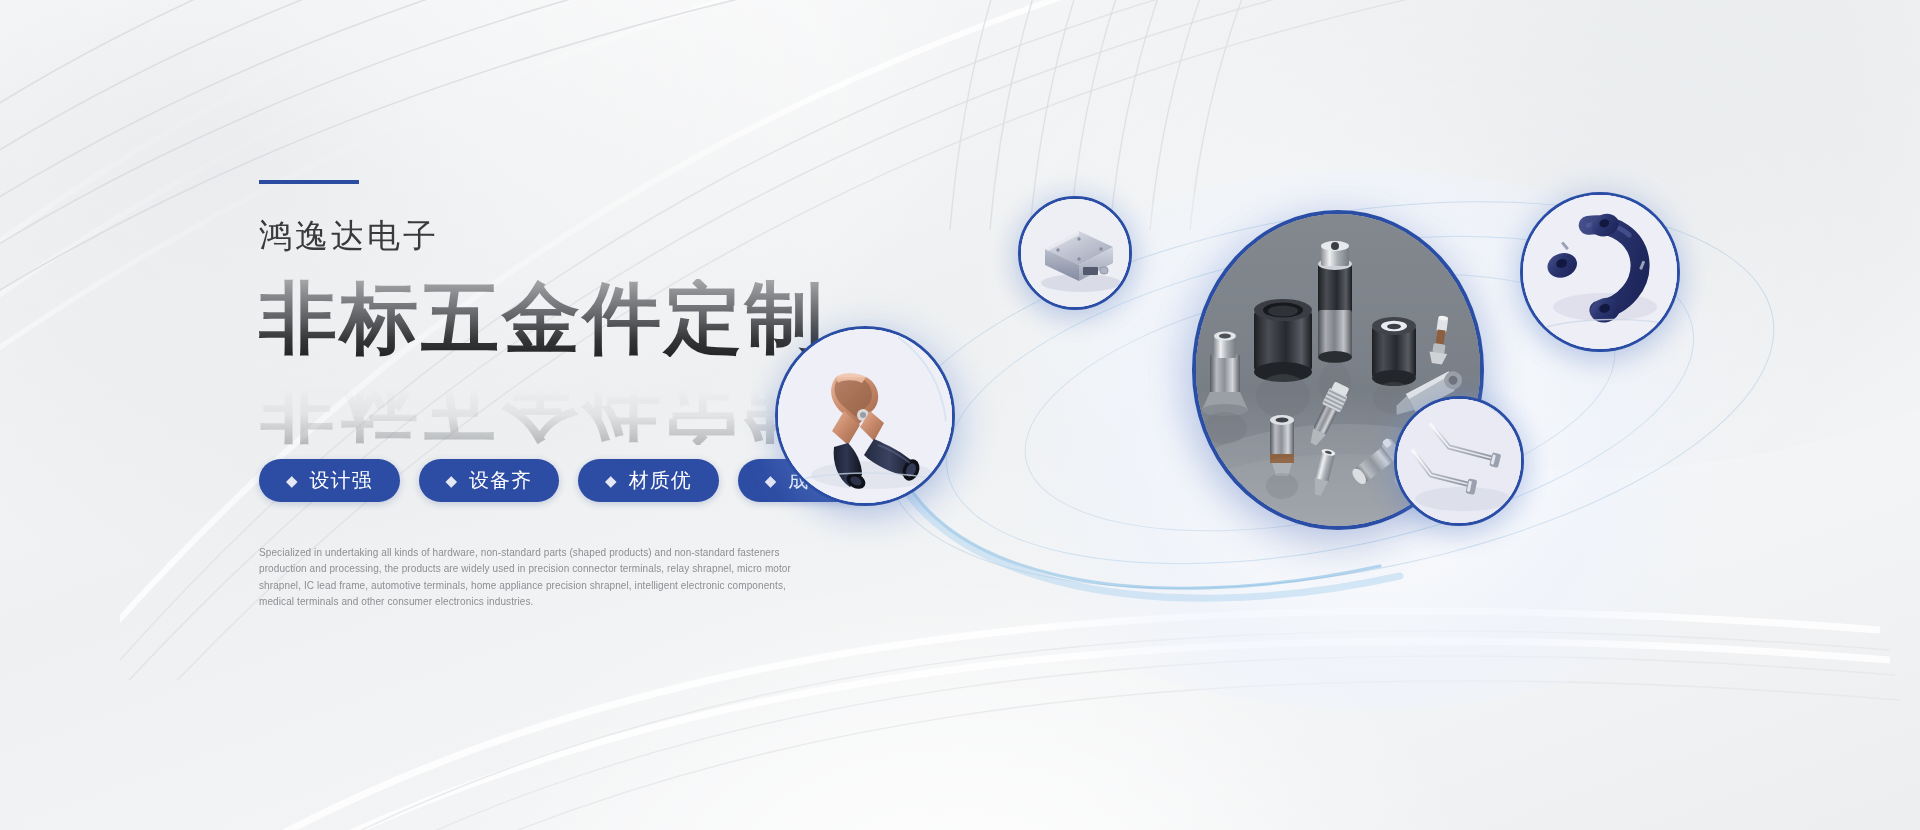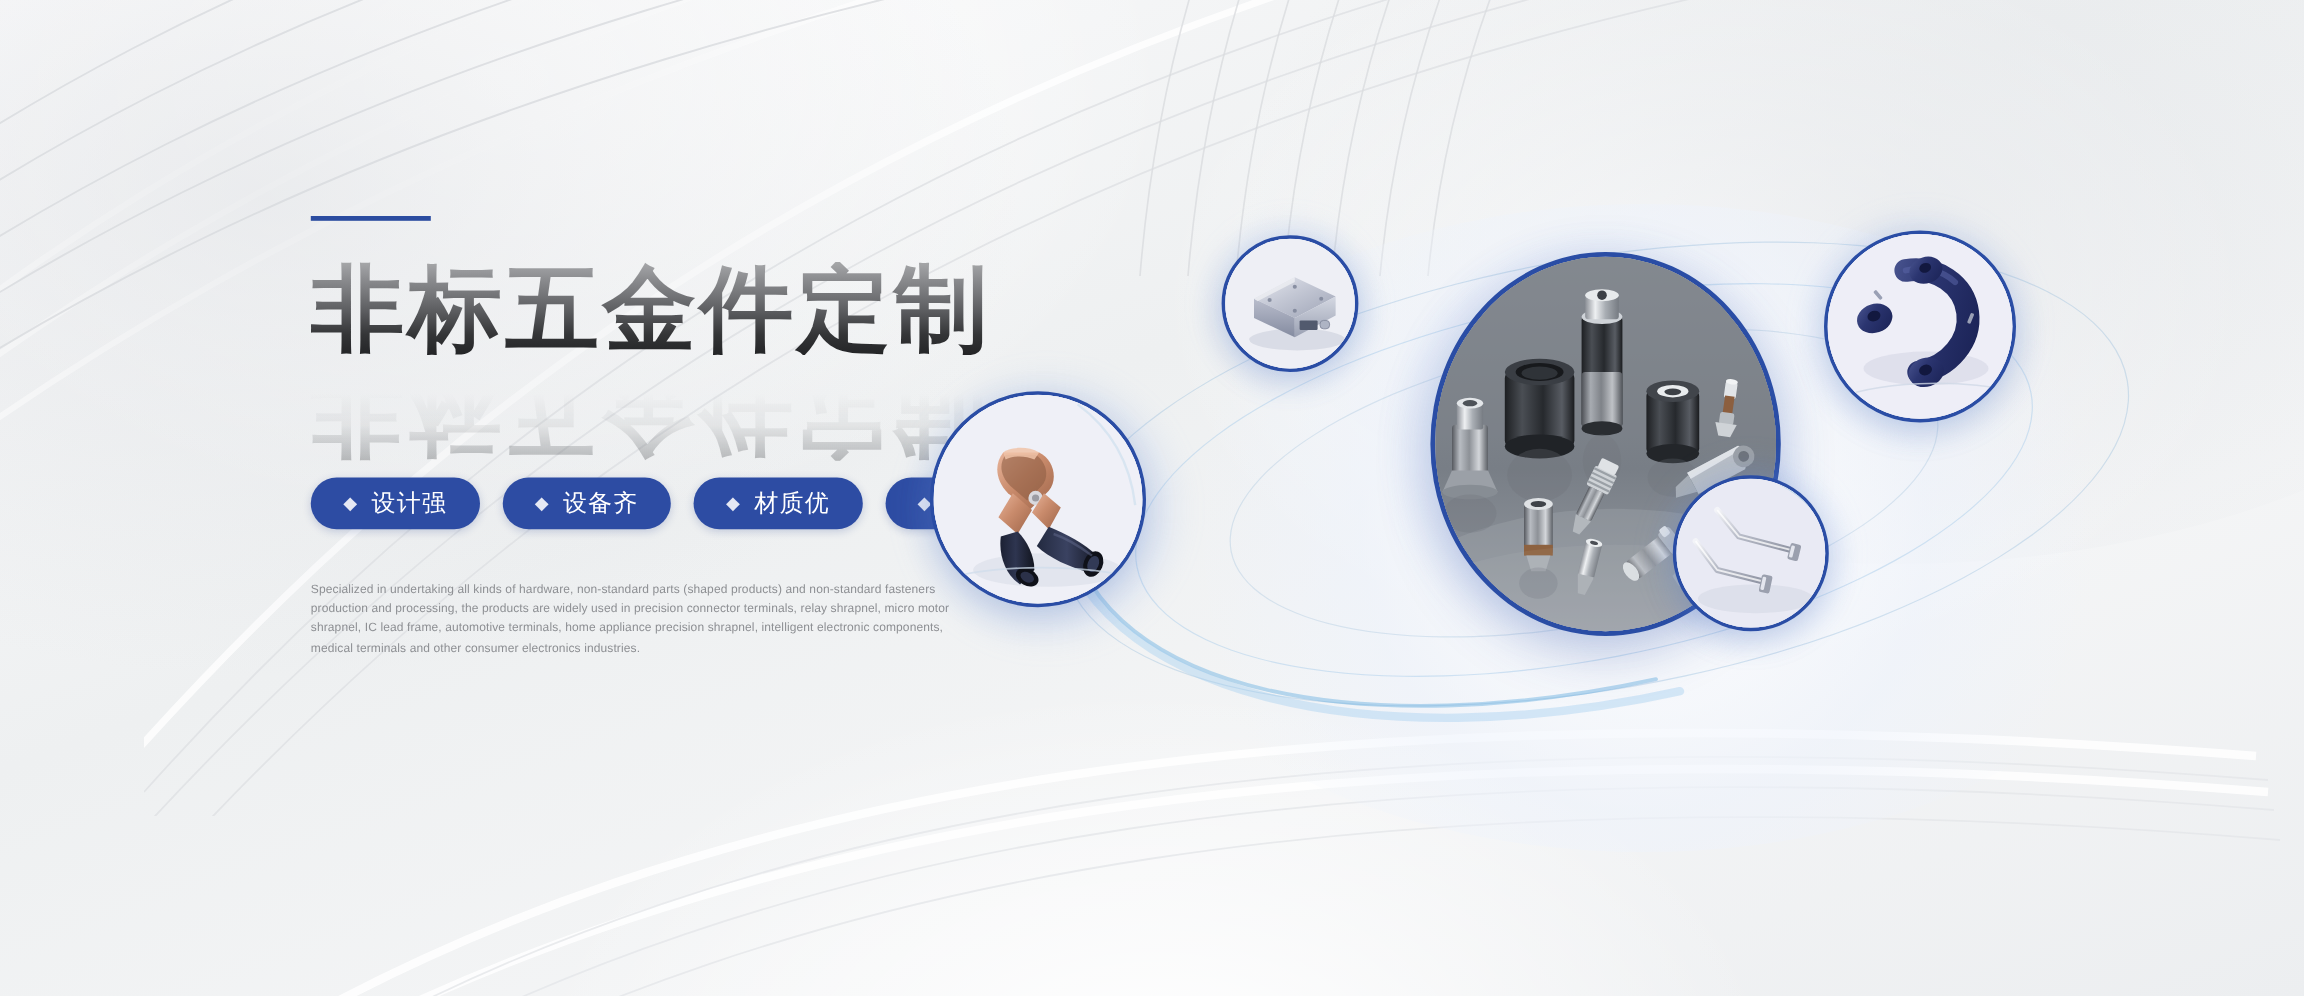--- a/index.html
+++ b/index.html
@@ -33,21 +33,21 @@
 
   .accent-bar {
     width:100px; height:4px; background:#2b4ca0; margin-bottom:34px;
   }
 
   .brand {
     font-size:33px; line-height:1.1; color:#3a3a3c;
     letter-spacing:3px; font-weight:400;
   }
 
-  .headline-wrap { position:relative; height:132px; }
+  .headline-wrap { position:relative; margin-top:25px; height:132px; }
   .headline {
     font-size:78px; font-weight:700; letter-spacing:3px; line-height:1;
     background:linear-gradient(180deg,#a7a8aa 0%,#8c8d90 18%,#5d5e61 52%,#343537 78%,#232426 100%);
     -webkit-background-clip:text; background-clip:text;
     color:transparent; -webkit-text-fill-color:transparent;
     display:inline-block;
     white-space:nowrap;
   }
   .headline-reflect {
     position:absolute; left:0; top:88px;
@@ -189,20 +189,21 @@
   <div class="shade" style="left:-260px; top:-140px; width:1200px; height:760px;
        background:radial-gradient(ellipse at 40% 40%, rgba(214,217,221,.45) 0%, rgba(214,217,221,0) 62%);"></div>
 
   <div class="shade" style="left:980px; top:-230px; width:1200px; height:700px;
        background:radial-gradient(ellipse at 50% 60%, rgba(222,225,229,.5) 0%, rgba(222,225,229,0) 65%);"></div>
 
   <div class="left-col">
 
     <div class="accent-bar"></div>
 
+    <div class="brand">鸿逸达电子</div>
 
     <div class="headline-wrap">
       <div class="headline">非标五金件定制</div>
       <div class="headline-reflect">非标五金件定制</div>
     </div>
 
     <div class="tags">
       <div class="tag">
         <span class="dia">◆</span>
         <span>设计强</span>

